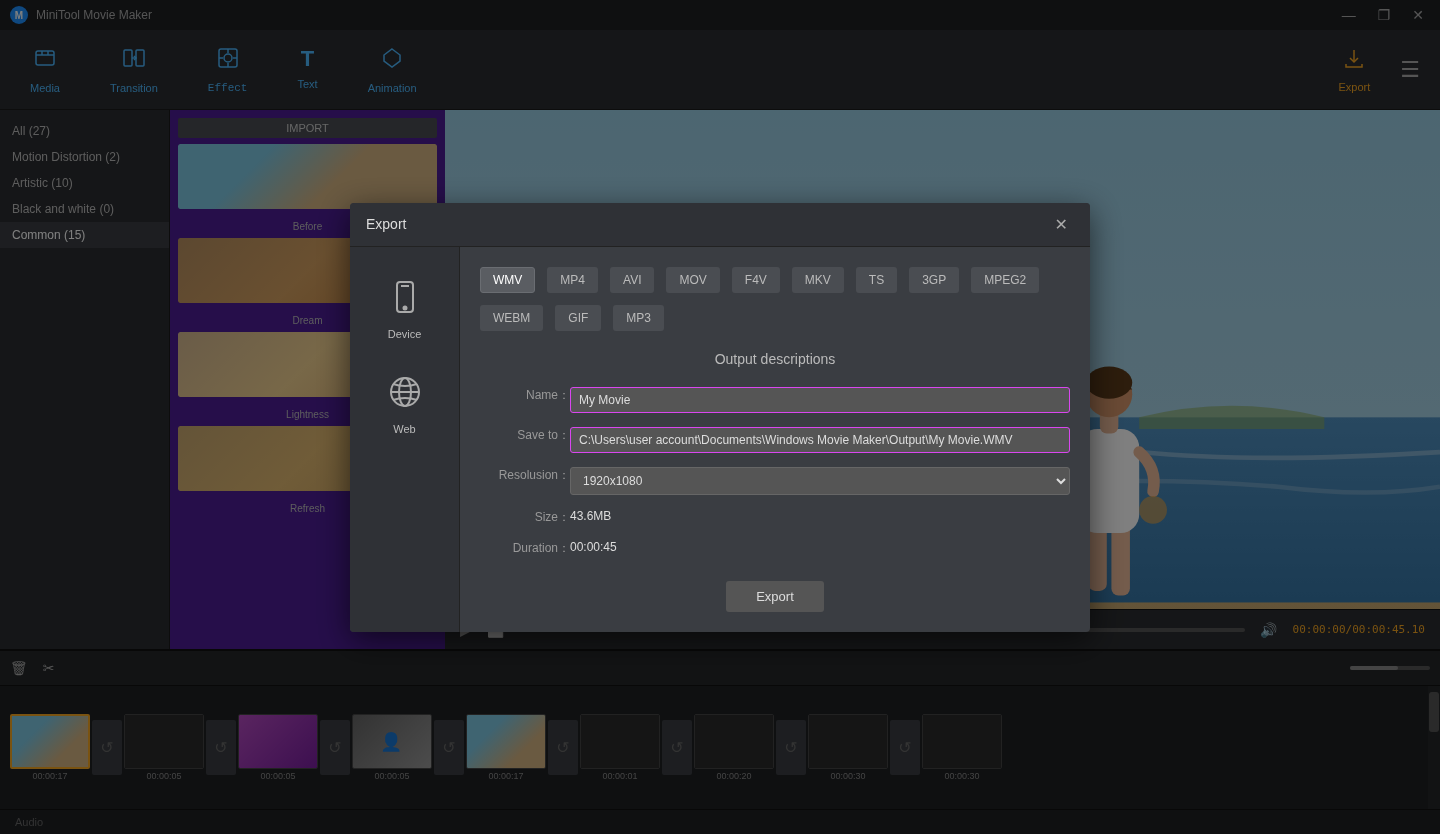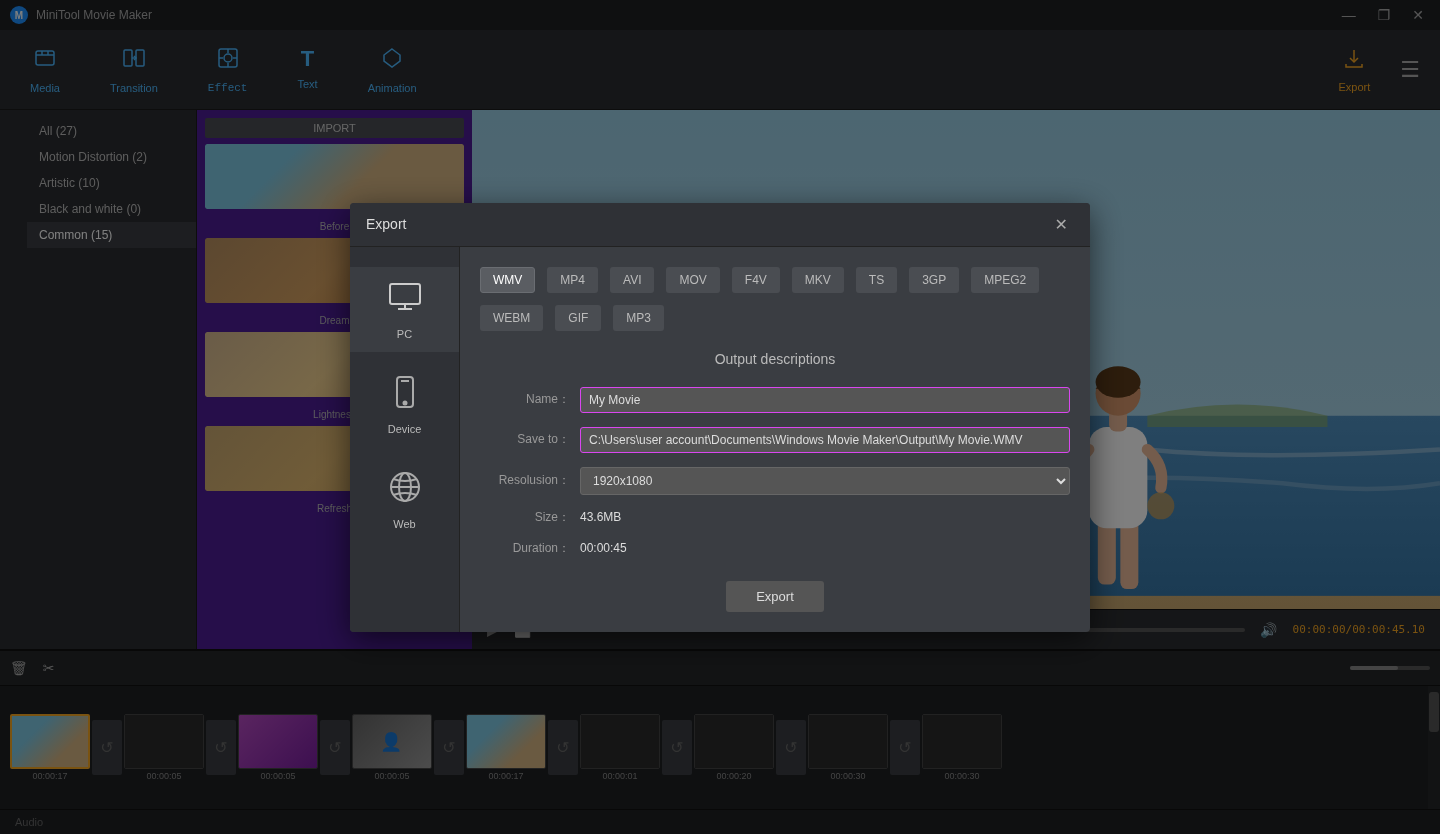--- a/index.html
+++ b/index.html
@@ -52,21 +52,20 @@
       color: #f5a623;
     }
     .export-icon { font-size: 22px; }
     .menu-icon { font-size: 22px; color: #aaa; cursor: pointer; margin-left: 20px; }
     .toolbar-right { display: flex; align-items: center; gap: 10px; }
 
     
     .main-layout {
       display: flex;
       height: calc(834px - 30px - 80px - 185px);
-      padding-left: 27px;
     }
 
     
     .left-sidebar {
       width: 170px;
       background: #2b2d30;
       border-right: 1px solid #1a1a1a;
       padding: 8px 0;
       flex-shrink: 0;
     }
@@ -329,23 +328,21 @@
 
     
     .output-title {
       text-align: center;
       color: #bbb;
       font-size: 14px;
       margin-bottom: 20px;
     }
     .form-row {
       display: flex;
-      align-items: center;
       margin-bottom: 14px;
-      gap: 10px;
     }
     .form-label {
       width: 90px;
       text-align: right;
       color: #999;
       font-size: 12px;
       flex-shrink: 0;
     }
     .form-input {
       flex: 1;
@@ -706,30 +703,20 @@
 
 <div class="modal-overlay">
   <div class="modal">
     <div class="modal-header">
       <span class="modal-title">Export</span>
       <span class="modal-close">✕</span>
     </div>
     <div class="modal-body">
 
       <div class="modal-left">
-        <div class="export-platform active">
-          <span class="platform-icon">
-            <svg width="36" height="36" viewBox="0 0 36 36" fill="none" stroke="#ccc" stroke-width="2">
-              <rect x="3" y="5" width="30" height="20" rx="2"></rect>
-              <line x1="18" y1="25" x2="18" y2="30"></line>
-              <line x1="11" y1="30" x2="25" y2="30"></line>
-            </svg>
-          </span>
-          <span class="platform-label">PC</span>
-        </div>
         <div class="export-platform">
           <span class="platform-icon">
             <svg width="36" height="36" viewBox="0 0 36 36" fill="none" stroke="#aaa" stroke-width="2">
               <rect x="10" y="3" width="16" height="30" rx="3"></rect>
               <circle cx="18" cy="29" r="1.5" fill="#aaa"></circle>
               <line x1="14" y1="7" x2="22" y2="7"></line>
             </svg>
           </span>
           <span class="platform-label">Device</span>
         </div>

